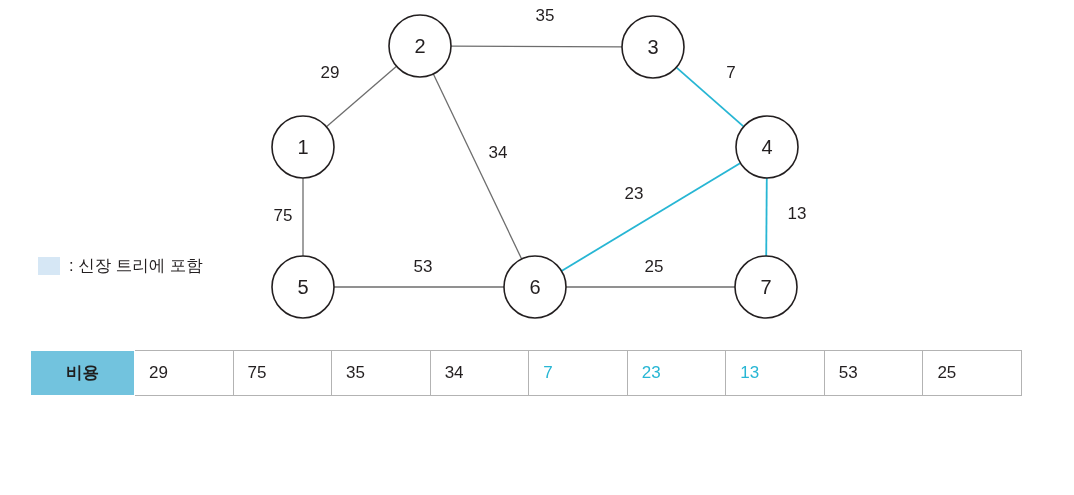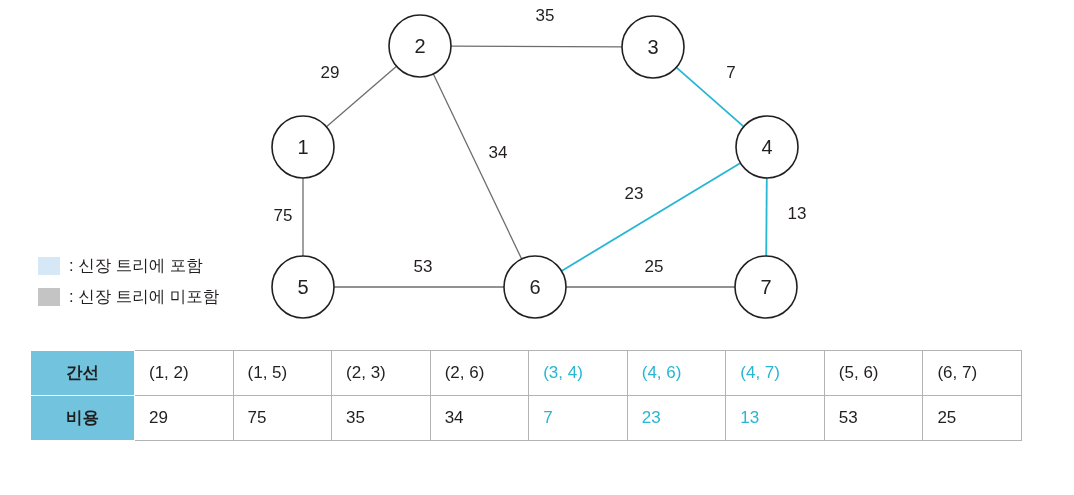--- a/index.html
+++ b/index.html
@@ -86,40 +86,24 @@
       <circle cx="766" cy="287" r="31" fill="#ffffff" stroke="#231f20" stroke-width="1.6"></circle>
       <text x="766" y="294" text-anchor="middle" font-size="20" font-family="&quot;Liberation Sans&quot;,&quot;DejaVu Sans&quot;,sans-serif" fill="#231f20">7</text>
     </svg>
 </div>
 
 <div class="legend">
   <div class="legend-row">
     <span class="legend-swatch" style="background: rgb(214, 231, 245);"></span>
     <span class="legend-text">: 신장 트리에 포함</span>
   </div>
-  <div class="legend-row">
-    <span class="legend-swatch" style="background: rgb(196, 196, 196);"></span>
-    <span class="legend-text">: 신장 트리에 미포함</span>
-  </div>
 </div>
 
 <table class="edge-table">
   <tbody id="table-body">
-      <tr>
-        <td class="rowhead">간선</td>
-        <td>(1, 2)</td>
-        <td>(1, 5)</td>
-        <td>(2, 3)</td>
-        <td>(2, 6)</td>
-        <td class="hl">(3, 4)</td>
-        <td class="hl">(4, 6)</td>
-        <td class="hl">(4, 7)</td>
-        <td>(5, 6)</td>
-        <td>(6, 7)</td>
-      </tr>
       <tr>
         <td class="rowhead">비용</td>
         <td>29</td>
         <td>75</td>
         <td>35</td>
         <td>34</td>
         <td class="hl">7</td>
         <td class="hl">23</td>
         <td class="hl">13</td>
         <td>53</td>

